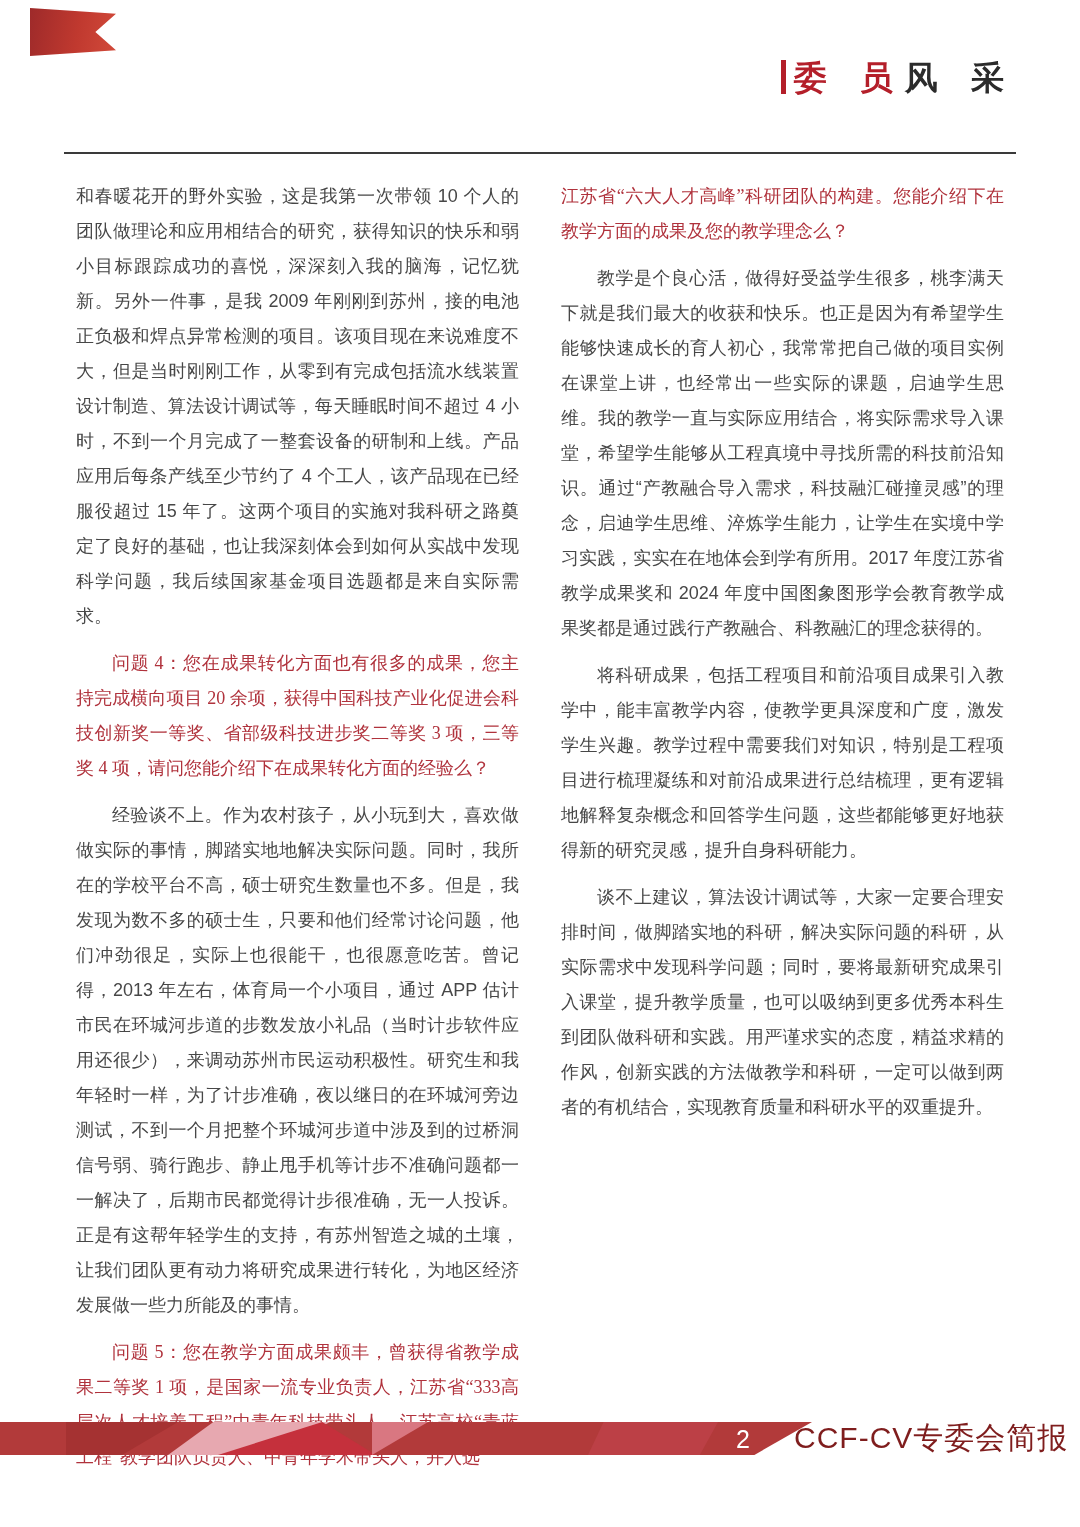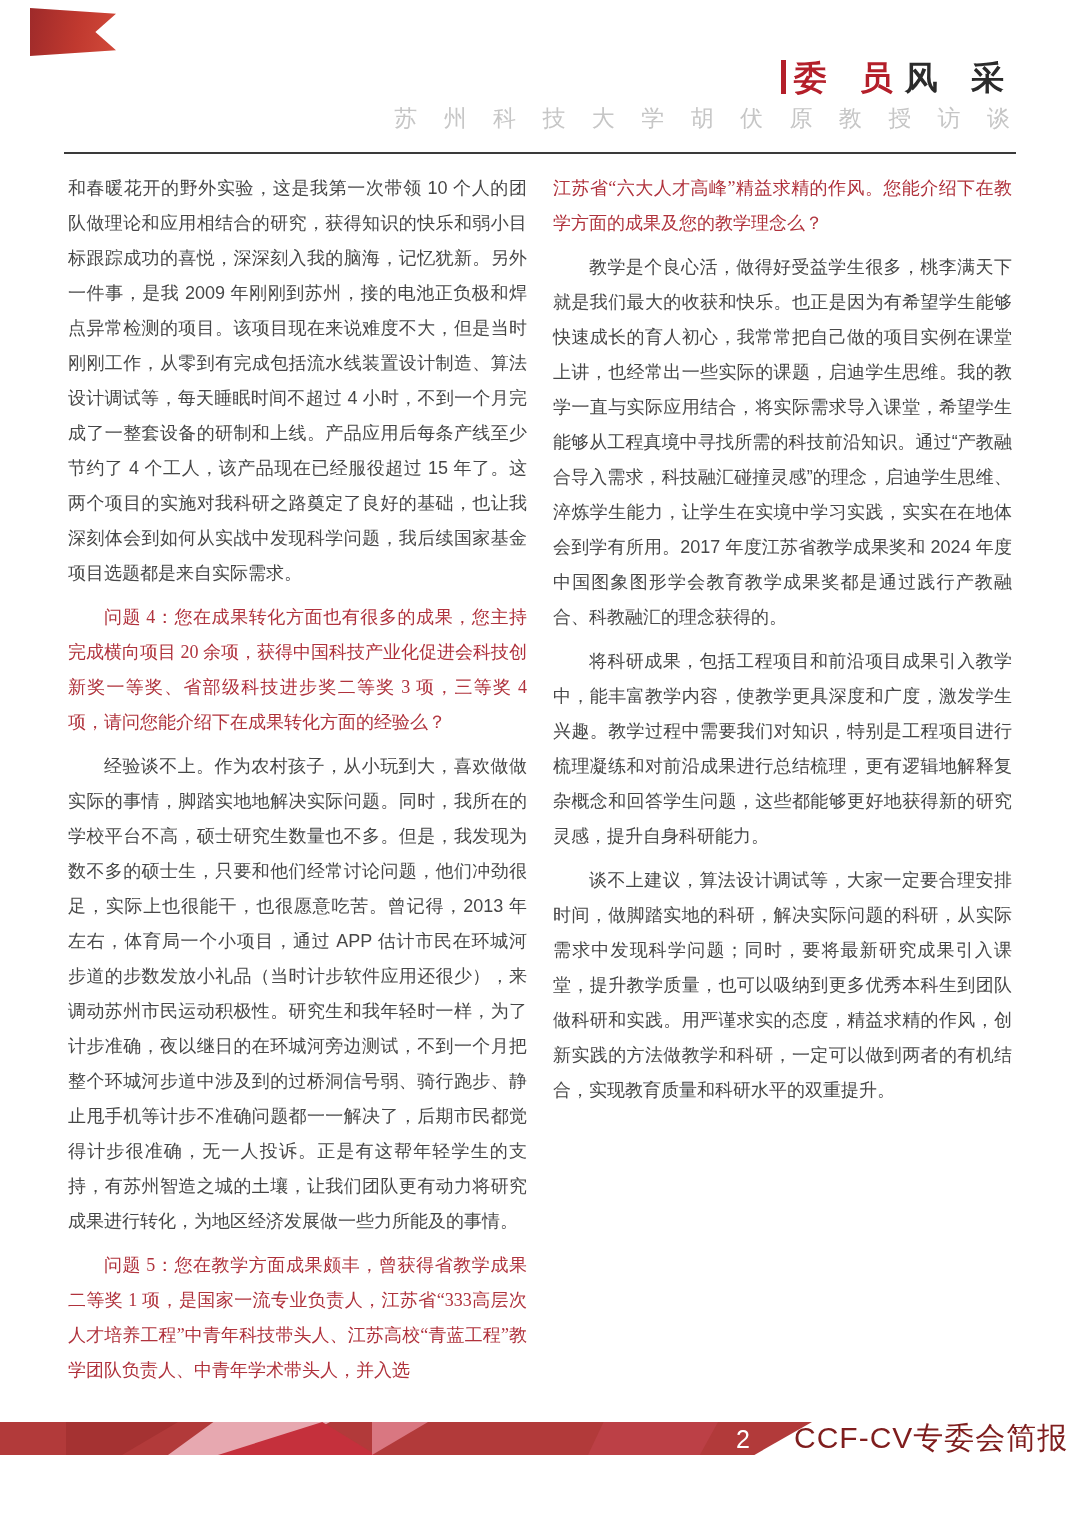--- a/index.html
+++ b/index.html
@@ -59,21 +59,21 @@
   
   .columns {
     position: absolute;
     top: 167px; left: 64px;
     width: 952px;
     display: flex;
     gap: 18px;
   }
   .col { flex: 1 1 0; min-width: 0; }
   .para {
-    margin: 4px;
+    margin: 12px;
     font-size: 18px;
     line-height: 35px;
     text-align: justify;
   }
   .para + .para { margin-top: 9px; }
   .answer {
     color: #474747;
     font-family: "Liberation Sans", sans-serif;
   }
   .question {
@@ -122,33 +122,32 @@
 <body>
 
 <div class="page">
 
   <div class="corner-ribbon"></div>
 
   <div class="header-title">
     <span class="title-bar"></span><span class="title-red">委 员</span><span class="title-dark">风 采</span>
   </div>
 
-  <div class="header-subtitle">苏 州 科 技 大 学 胡 伏 原 教 授 访 谈</div>
 
   <div class="header-rule"></div>
 
   <div class="columns">
     <div class="col">
         <p class="para answer">和春暖花开的野外实验，这是我第一次带领 10 个人的团队做理论和应用相结合的研究，获得知识的快乐和弱小目标跟踪成功的喜悦，深深刻入我的脑海，记忆犹新。另外一件事，是我 2009 年刚刚到苏州，接的电池正负极和焊点异常检测的项目。该项目现在来说难度不大，但是当时刚刚工作，从零到有完成包括流水线装置设计制造、算法设计调试等，每天睡眠时间不超过 4 小时，不到一个月完成了一整套设备的研制和上线。产品应用后每条产线至少节约了 4 个工人，该产品现在已经服役超过 15 年了。这两个项目的实施对我科研之路奠定了良好的基础，也让我深刻体会到如何从实战中发现科学问题，我后续国家基金项目选题都是来自实际需求。</p>
         <p class="para question indent">问题 4：您在成果转化方面也有很多的成果，您主持完成横向项目 20 余项，获得中国科技产业化促进会科技创新奖一等奖、省部级科技进步奖二等奖 3 项，三等奖 4 项，请问您能介绍下在成果转化方面的经验么？</p>
         <p class="para answer indent">经验谈不上。作为农村孩子，从小玩到大，喜欢做做实际的事情，脚踏实地地解决实际问题。同时，我所在的学校平台不高，硕士研究生数量也不多。但是，我发现为数不多的硕士生，只要和他们经常讨论问题，他们冲劲很足，实际上也很能干，也很愿意吃苦。曾记得，2013 年左右，体育局一个小项目，通过 APP 估计市民在环城河步道的步数发放小礼品（当时计步软件应用还很少），来调动苏州市民运动积极性。研究生和我年轻时一样，为了计步准确，夜以继日的在环城河旁边测试，不到一个月把整个环城河步道中涉及到的过桥洞信号弱、骑行跑步、静止甩手机等计步不准确问题都一一解决了，后期市民都觉得计步很准确，无一人投诉。正是有这帮年轻学生的支持，有苏州智造之城的土壤，让我们团队更有动力将研究成果进行转化，为地区经济发展做一些力所能及的事情。</p>
         <p class="para question indent">问题 5：您在教学方面成果颇丰，曾获得省教学成果二等奖 1 项，是国家一流专业负责人，江苏省“333高层次人才培养工程”中青年科技带头人、江苏高校“青蓝工程”教学团队负责人、中青年学术带头人，并入选</p>
       </div>
     <div class="col">
-        <p class="para question">江苏省“六大人才高峰”精益求精的作风。您能介绍下在教学方面的成果及您的教学理念么？</p>
+        <p class="para question">江苏省“六大人才高峰”科研团队的构建。您能介绍下在教学方面的成果及您的教学理念么？</p>
         <p class="para answer indent">教学是个良心活，做得好受益学生很多，桃李满天下就是我们最大的收获和快乐。也正是因为有希望学生能够快速成长的育人初心，我常常把自己做的项目实例在课堂上讲，也经常出一些实际的课题，启迪学生思维。我的教学一直与实际应用结合，将实际需求导入课堂，希望学生能够从工程真境中寻找所需的科技前沿知识。通过“产教融合导入需求，科技融汇碰撞灵感”的理念，启迪学生思维、淬炼学生能力，让学生在实境中学习实践，实实在在地体会到学有所用。2017 年度江苏省教学成果奖和 2024 年度中国图象图形学会教育教学成果奖都是通过践行产教融合、科教融汇的理念获得的。</p>
         <p class="para answer indent">将科研成果，包括工程项目和前沿项目成果引入教学中，能丰富教学内容，使教学更具深度和广度，激发学生兴趣。教学过程中需要我们对知识，特别是工程项目进行梳理凝练和对前沿成果进行总结梳理，更有逻辑地解释复杂概念和回答学生问题，这些都能够更好地获得新的研究灵感，提升自身科研能力。</p>
         <p class="para answer indent">谈不上建议，算法设计调试等，大家一定要合理安排时间，做脚踏实地的科研，解决实际问题的科研，从实际需求中发现科学问题；同时，要将最新研究成果引入课堂，提升教学质量，也可以吸纳到更多优秀本科生到团队做科研和实践。用严谨求实的态度，精益求精的作风，创新实践的方法做教学和科研，一定可以做到两者的有机结合，实现教育质量和科研水平的双重提升。</p>
       </div>
   </div>
 
   <div class="footer-band">
     <div class="facet facet-1"></div>
     <div class="facet facet-2"></div>
     <div class="facet facet-3"></div>

